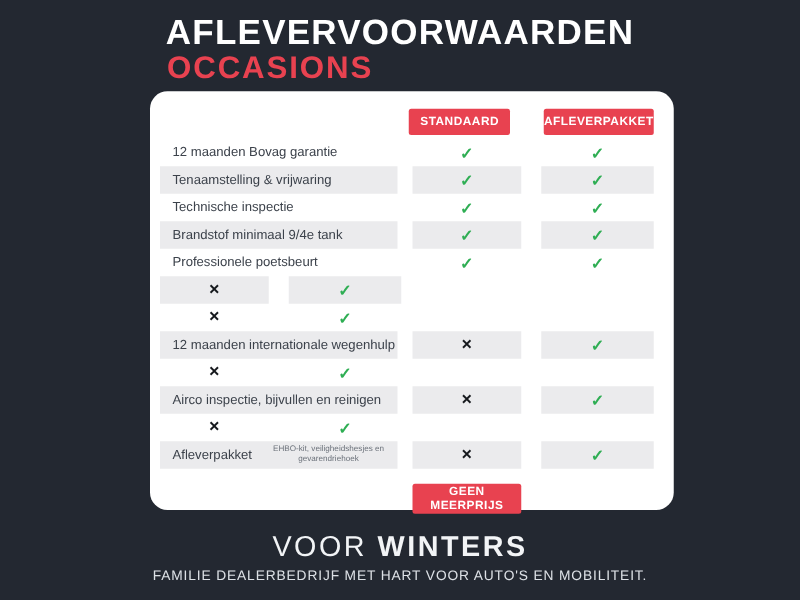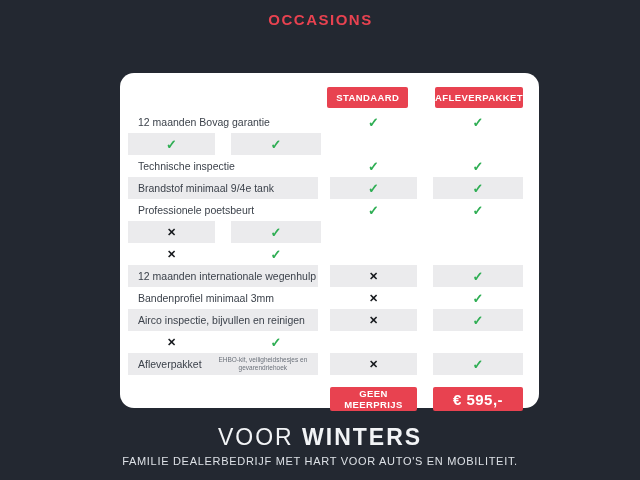--- a/index.html
+++ b/index.html
@@ -9,21 +9,21 @@
   html,body{margin:0;padding:0;}
   body{
     width:640px;height:480px;overflow:hidden;position:relative;
     background:var(--bg);
     font-family:"Liberation Sans", sans-serif;
     -webkit-font-smoothing:antialiased;
   }
   .hero{padding-top:11px;text-align:center;}
   .hero-inner{display:inline-block;text-align:left;}
   .hero h1{margin:0;color:#ffffff;font-size:28px;font-weight:bold;letter-spacing:1px;line-height:1.05;}
-  .hero h2{margin:1px 0 0 1px;color:var(--red);font-size:15px;font-weight:bold;letter-spacing:1.5px;line-height:1.05;}
+  .hero h2{margin:1px 0 0 1px;color:var(--red);font-size:25px;font-weight:bold;letter-spacing:1.5px;line-height:1.05;}
 
   .card{
     position:absolute;left:120px;top:73px;width:419px;height:335px;
     background:var(--card);border-radius:14px;box-sizing:border-box;
     padding:14px 16px 0 8px;
   }
   .flexrow{display:flex;align-items:center;}
   .label-cell{width:190px;box-sizing:border-box;display:flex;align-items:center;margin-right:12px;height:100%;}
   .colcell1{width:87px;margin-right:16px;height:100%;display:flex;align-items:center;justify-content:center;box-sizing:border-box;}
   .colcell2{width:90px;height:100%;display:flex;align-items:center;justify-content:center;box-sizing:border-box;}
@@ -54,20 +54,21 @@
   .brand{position:absolute;left:0;right:0;top:424px;text-align:center;}
   .brand-name{font-size:23px;letter-spacing:2px;color:#f2f4f6;font-weight:normal;}
   .brand-name .bold{font-weight:bold;}
   .brand-tagline{margin-top:4px;font-size:11px;letter-spacing:0.7px;color:#dde1e6;}
 </style>
 </head>
 <body>
 
 <div class="hero">
   <div class="hero-inner">
+    <h1>AFLEVERVOORWAARDEN</h1>
     <h2>OCCASIONS</h2>
   </div>
 </div>
 
 <div class="card">
   <div class="flexrow head-row">
     <div class="label-cell"></div>
     <div class="colcell1 col-btn">STANDAARD</div>
     <div class="colcell2 col-btn">AFLEVERPAKKET</div>
   </div>
@@ -80,20 +81,24 @@
     </div>
     <div class="colcell1">
           <span class="mark check">✓</span>
         </div>
     <div class="colcell2">
           <span class="mark check">✓</span>
         </div>
   </div>
 
   <div class="flexrow row striped">
+    <div class="label-cell">
+      <span class="row-label">Tenaamstelling &amp; vrijwaring</span>
+
+    </div>
     <div class="colcell1">
           <span class="mark check">✓</span>
         </div>
     <div class="colcell2">
           <span class="mark check">✓</span>
         </div>
   </div>
 
   <div class="flexrow row">
     <div class="label-cell">
@@ -159,24 +164,20 @@
     </div>
     <div class="colcell1">
           <span class="mark cross">✕</span>
         </div>
     <div class="colcell2">
           <span class="mark check">✓</span>
         </div>
   </div>
 
   <div class="flexrow row">
-    <div class="label-cell">
-      <span class="row-label">Bandenprofiel minimaal 3mm</span>
-
-    </div>
     <div class="colcell1">
           <span class="mark cross">✕</span>
         </div>
     <div class="colcell2">
           <span class="mark check">✓</span>
         </div>
   </div>
 
   <div class="flexrow row striped">
     <div class="label-cell">
@@ -210,21 +211,20 @@
         </div>
     <div class="colcell2">
           <span class="mark check">✓</span>
         </div>
   </div>
 </div>
 
   <div class="flexrow foot-row">
     <div class="label-cell"></div>
     <div class="colcell1 foot-btn">GEEN MEERPRIJS</div>
-    <div class="colcell2 foot-btn price">€ 595,-</div>
   </div>
 </div>
 
 <div class="brand">
   <div class="brand-name">
     <span>VOOR</span>
     <span class="bold">WINTERS</span>
   </div>
   <div class="brand-tagline">FAMILIE DEALERBEDRIJF MET HART VOOR AUTO'S EN MOBILITEIT.</div>
 </div>

